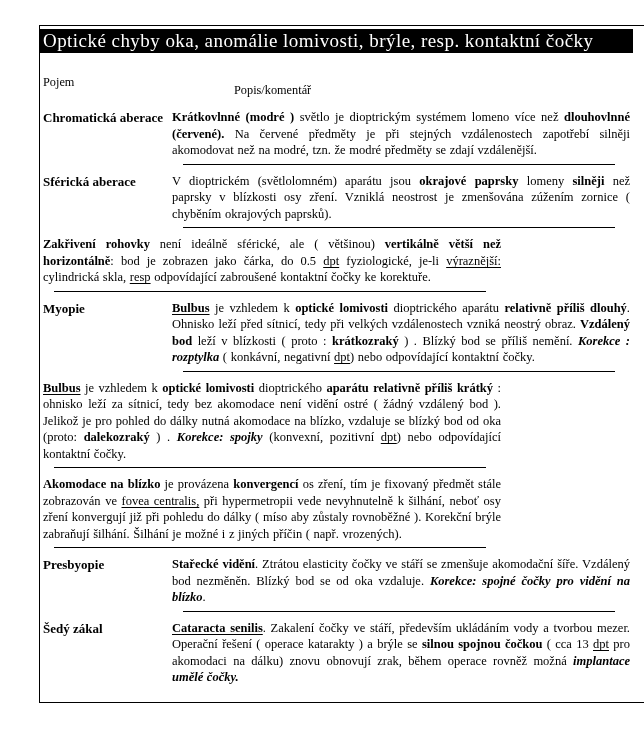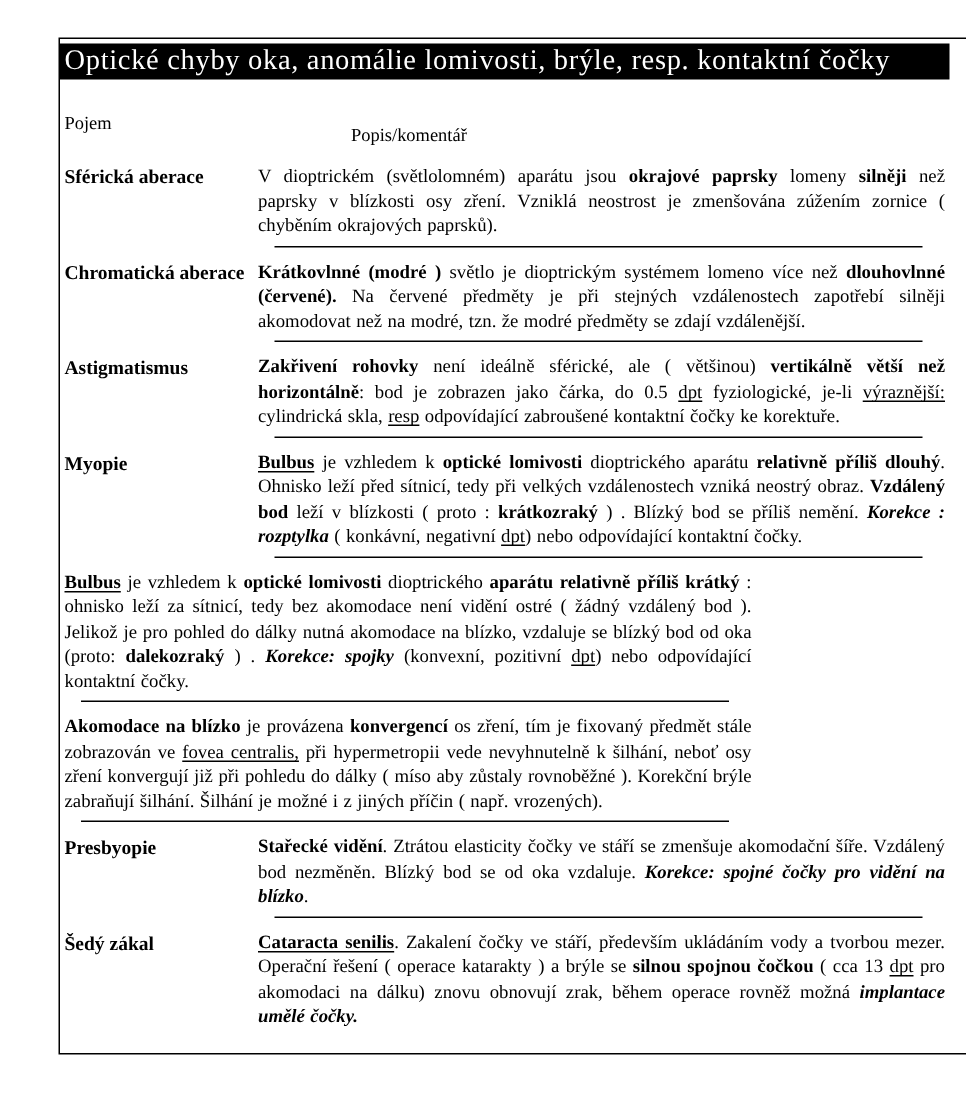--- a/index.html
+++ b/index.html
@@ -53,37 +53,36 @@
 <div class="page">
   <div class="title-bar">
     <span class="title-text">Optické chyby oka, anomálie lomivosti, brýle, resp. kontaktní čočky</span>
   </div>
   <div class="col-headers">
     <span class="hdr-term">Pojem</span>
     <span class="hdr-desc">Popis/komentář</span>
   </div>
   <div class="rows" id="rows">
   <div class="row">
+    <div class="term">Chromatická aberace</div>
+    <div class="desc-wrap">
+      <p class="desc"><span class="b">Krátkovlnné (modré )</span><span> světlo je dioptrickým systémem lomeno více než </span><span class="b">dlouhovlnné (červené).</span><span> Na červené předměty je při stejných vzdálenostech zapotřebí silněji akomodovat než na modré, tzn. že modré předměty se zdají vzdálenější.</span></p>
+      <div class="sep"></div>
+    </div>
+  </div>
+
+  <div class="row">
     <div class="term">Sférická aberace</div>
     <div class="desc-wrap">
       <p class="desc"><span>V dioptrickém (světlolomném) aparátu jsou </span><span class="b">okrajové paprsky</span><span> lomeny </span><span class="b">silněji</span><span> než paprsky v blízkosti osy zření. Vzniklá neostrost je zmenšována zúžením zornice ( chyběním okrajových paprsků).</span></p>
       <div class="sep"></div>
     </div>
   </div>
 
   <div class="row">
-    <div class="term">Chromatická aberace</div>
-    <div class="desc-wrap">
-      <p class="desc"><span class="b">Krátkovlnné (modré )</span><span> světlo je dioptrickým systémem lomeno více než </span><span class="b">dlouhovlnné (červené).</span><span> Na červené předměty je při stejných vzdálenostech zapotřebí silněji akomodovat než na modré, tzn. že modré předměty se zdají vzdálenější.</span></p>
-      <div class="sep"></div>
-    </div>
-  </div>
-
-  <div class="row">
-    <div class="term">Astigmatismus</div>
     <div class="desc-wrap">
       <p class="desc"><span class="b">Zakřivení rohovky</span><span> není ideálně sférické, ale ( většinou) </span><span class="b">vertikálně větší než horizontálně</span><span>: bod je zobrazen jako čárka, do 0.5 </span><span class="sp">dpt</span><span> fyziologické, je-li </span><span class="sp">výraznější:</span><span> cylindrická skla, </span><span class="sp">resp</span><span> odpovídající zabroušené kontaktní čočky ke korektuře.</span></p>
       <div class="sep"></div>
     </div>
   </div>
 
   <div class="row">
     <div class="term">Myopie</div>
     <div class="desc-wrap">
       <p class="desc"><span class="b sp">Bulbus</span><span> je vzhledem k </span><span class="b">optické lomivosti</span><span> dioptrického aparátu </span><span class="b">relativně příliš dlouhý</span><span>. Ohnisko leží před sítnicí, tedy při velkých vzdálenostech vzniká neostrý obraz. </span><span class="b">Vzdálený bod</span><span> leží v blízkosti ( proto : </span><span class="b">krátkozraký</span><span> ) . Blízký bod se příliš nemění. </span><span class="b i">Korekce : rozptylka</span><span> ( konkávní, negativní </span><span class="sp">dpt</span><span>) nebo odpovídající kontaktní čočky.</span></p>

